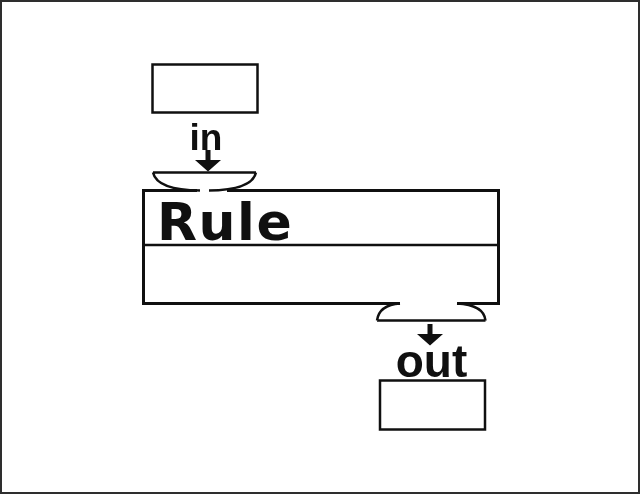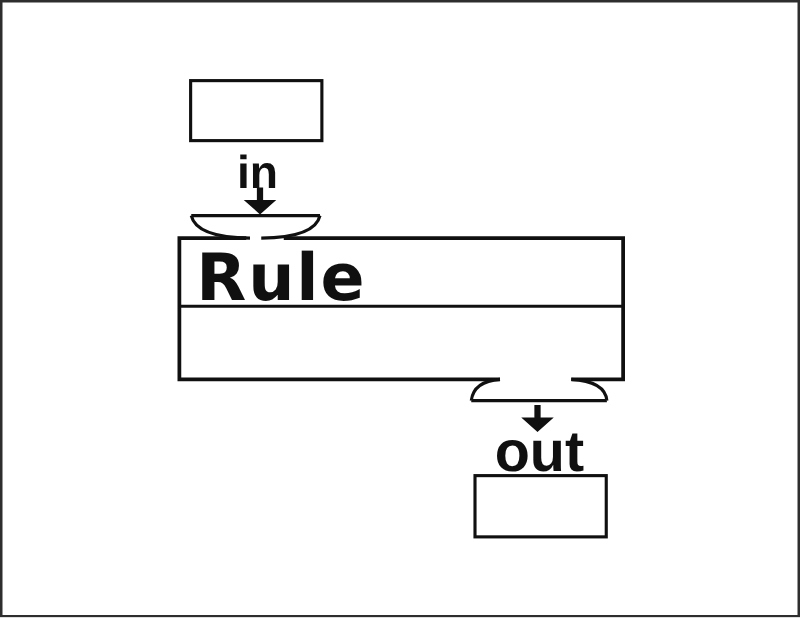--- a/index.html
+++ b/index.html
@@ -6,21 +6,21 @@
     margin: 0;
     padding: 0;
     background: #ffffff;
     font-family: "Liberation Sans", sans-serif;
   }
   .stage {
     position: relative;
     width: 640px;
     height: 494px;
     overflow: hidden;
-    background: #e5e5e5;
+    background: #fde047;
   }
   svg { display: block; }
   .label-small {
     font-family: "Liberation Sans", sans-serif;
     font-weight: bold;
   }
   .label-title {
     font-family: "DejaVu Sans", sans-serif;
     font-weight: bold;
   }

